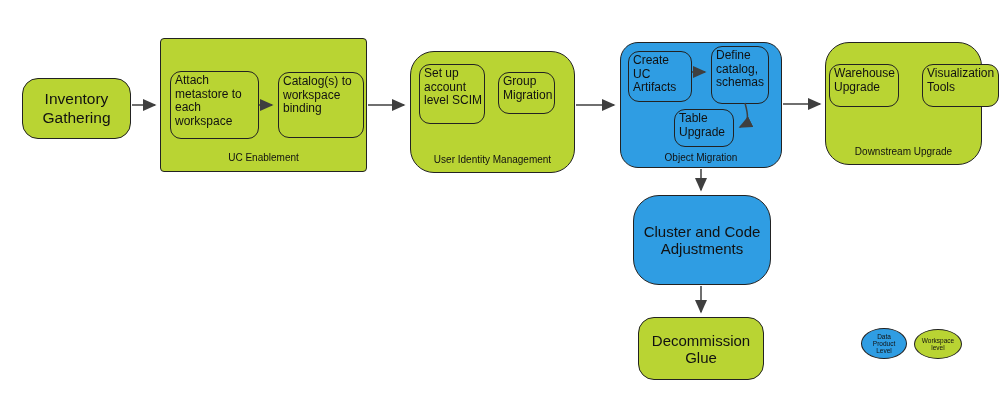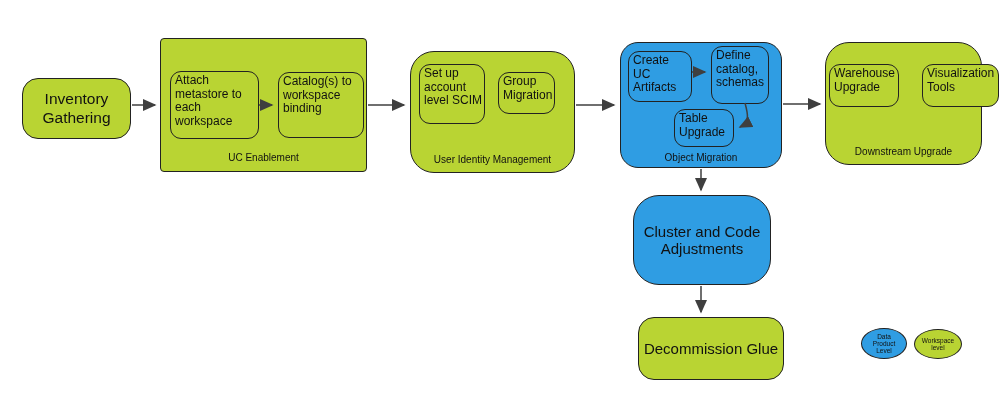--- a/index.html
+++ b/index.html
@@ -71,21 +71,21 @@
   #om-create     { left: 7px;   top: 8px;   width: 64px;  height: 51px; }
   #om-define     { left: 90px;  top: 3px;   width: 58px;  height: 58px; }
   #om-table      { left: 53px;  top: 66px;  width: 60px;  height: 38px; }
   #om .title     { bottom: 3px; }
   #du            { left: 825px; top: 42px;  width: 157px; height: 123px; border-radius: 24px; }
   #du-warehouse  { left: 3px;   top: 21px;  width: 70px;  height: 43px; }
   #du-viz        { left: 77px;  top: 21px;  width: 77px;  height: 43px; margin-left: 19px; }
   #du .title     { bottom: 6px; }
   #du .title span { display: inline-block; max-width: 120px; }
   #cluster       { left: 633px; top: 195px; width: 138px; height: 90px; border-radius: 26px; font-size: 15px; }
-  #decommission  { left: 638px; top: 317px; width: 146px; height: 63px; border-radius: 16px; font-size: 15px; }
+  #decommission  { left: 638px; top: 317px; width: 126px; height: 63px; border-radius: 16px; font-size: 15px; }
   #legend-blue   { left: 861px; top: 328px; width: 46px;  height: 31px; }
   #legend-green  { left: 914px; top: 329px; width: 48px;  height: 30px; }
   #legend-blue span  { display: inline-block; max-width: 32px; }
   #legend-green span { display: inline-block; max-width: 40px; }
 </style>
 </head>
 <body>
 
 <div class="stage">
 

